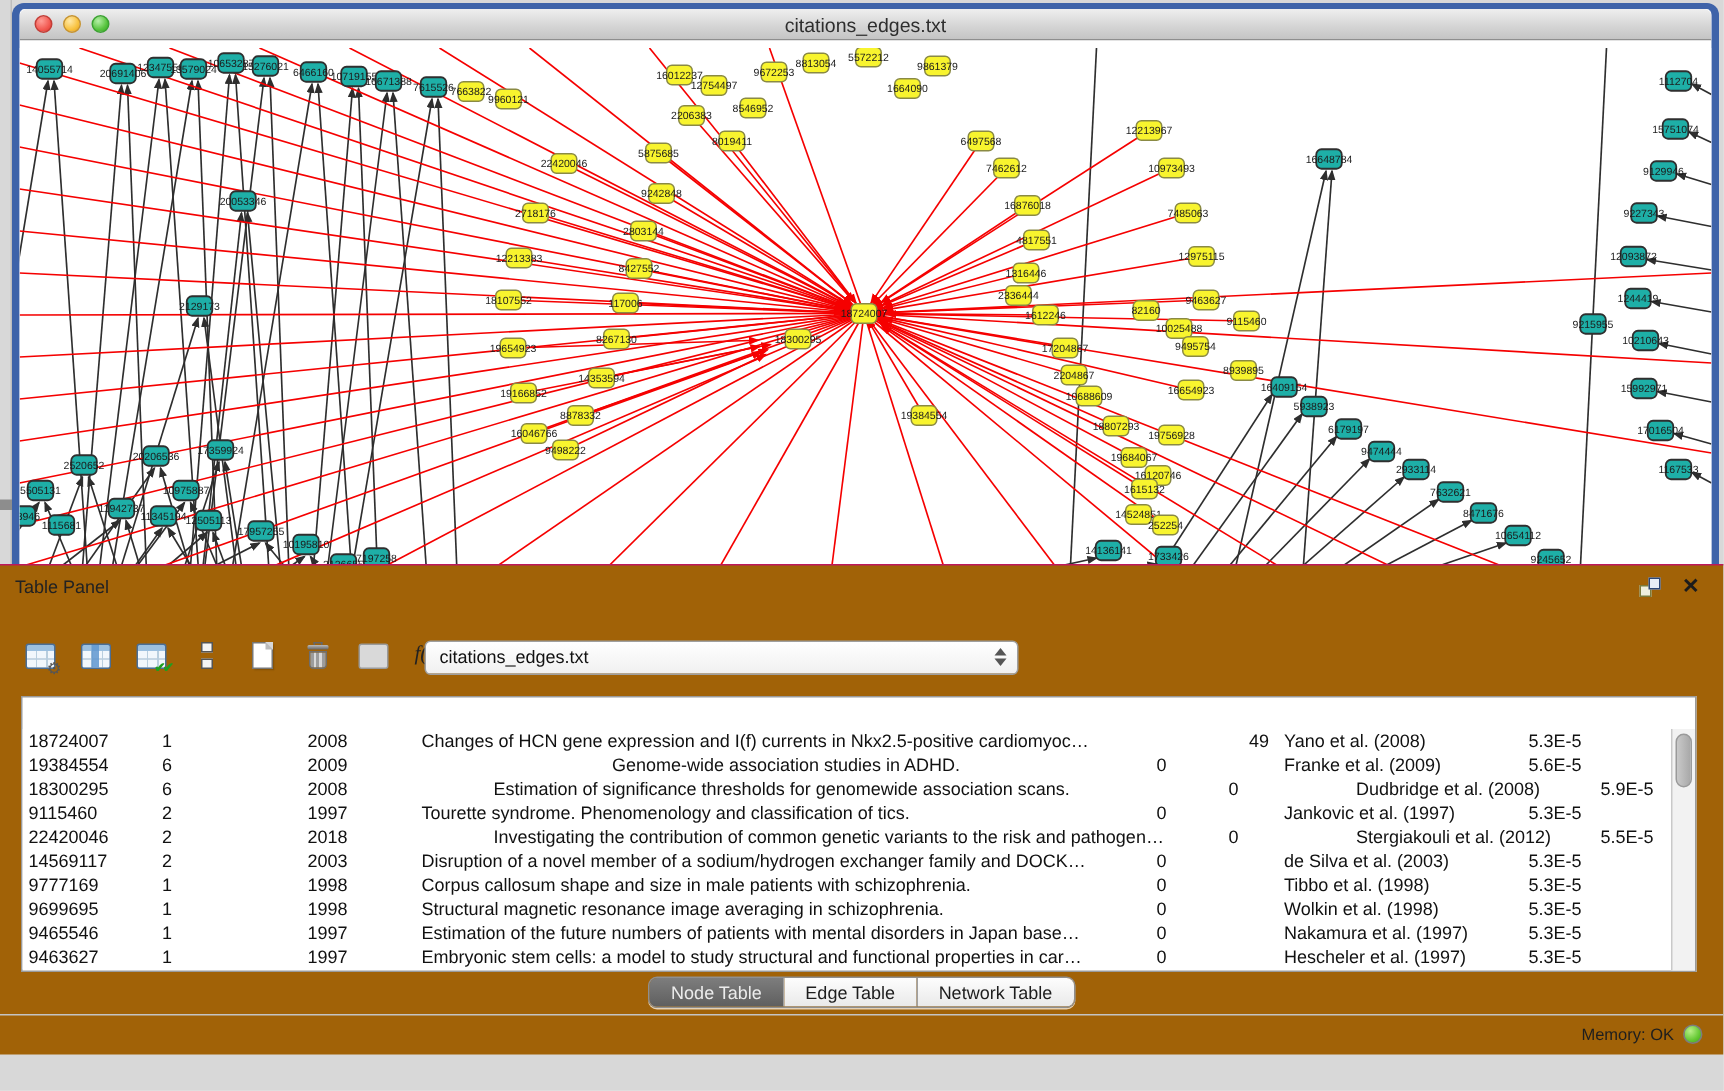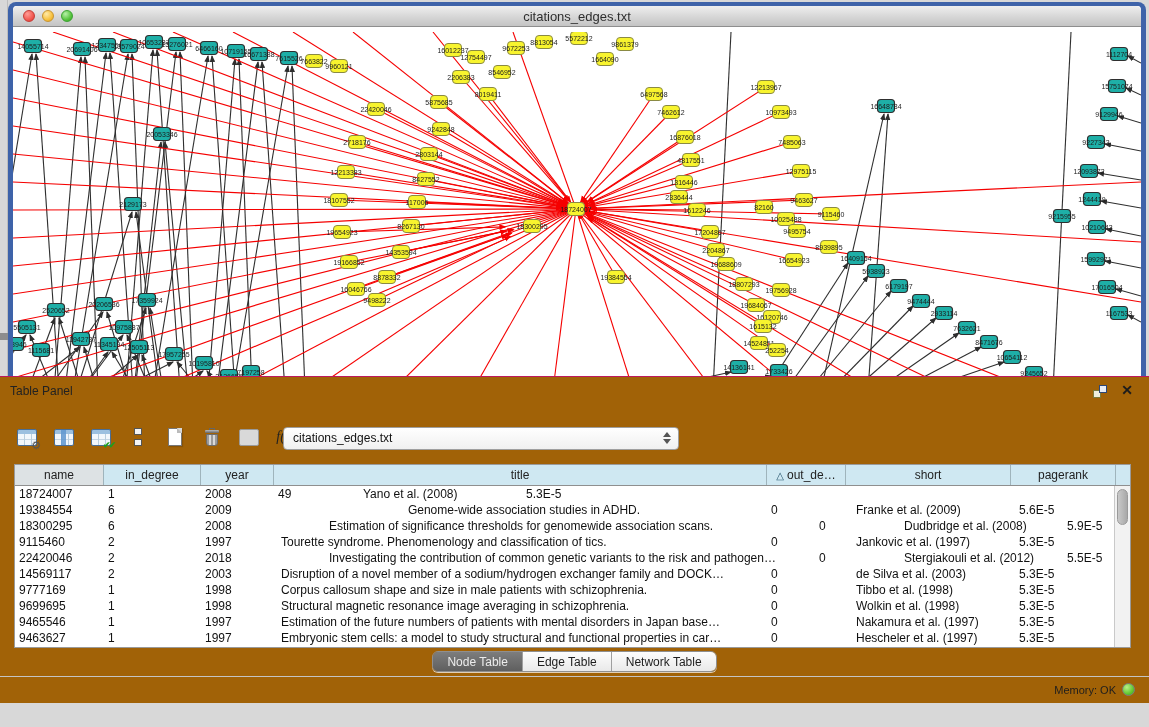--- a/index.html
+++ b/index.html
@@ -553,35 +553,27 @@
     </div>
     <div id="combo">
       <span>citations_edges.txt</span>
       <span class="arrows">
           <i class="up"></i>
           <i class="dn"></i>
         </span>
     </div>
 
     <div id="grid">
-      <div id="grid-header">
-          <div class="th first" style="width: 89px;"><span>name</span></div>
-          <div class="th" style="width: 97px;"><span>in_degree</span></div>
-          <div class="th" style="width: 73px;"><span>year</span></div>
-          <div class="th" style="width: 493px;"><span>title</span></div>
-          <div class="th" style="width: 79px;"><span class="sorticon">△</span><span>out_de…</span></div>
-          <div class="th" style="width: 165px;"><span>short</span></div>
-          <div class="th" style="width: 105px;"><span>pagerank</span></div>
-        </div>
       <div id="grid-body">
           <div class="tr">
             <div class="td" style="width: 89px;">18724007</div>
             <div class="td" style="width: 97px;">1</div>
             <div class="td" style="width: 73px;">2008</div>
-            <div class="td" style="width: 79px;">49</div>
+            <div class="td" style="width: 493px; padding-left: 7px;">Changes of HCN gene expression and I(f) currents in Nkx2.5-positive cardiomyoc…</div>
+            <div class="td" style="width: 79px; text-align: right;">49</div>
             <div class="td" style="width: 165px; padding-left: 10px;">Yano et al. (2008)</div>
             <div class="td" style="width: 105px; padding-left: 8px;">5.3E-5</div>
           </div>
           <div class="tr">
             <div class="td" style="width: 89px;">19384554</div>
             <div class="td" style="width: 97px;">6</div>
             <div class="td" style="width: 73px;">2009</div>
             <div class="td" style="width: 493px; padding-left: 7px; text-align: center;">Genome-wide association studies in ADHD.</div>
             <div class="td" style="width: 79px;">0</div>
             <div class="td" style="width: 165px; padding-left: 10px;">Franke et al. (2009)</div>

